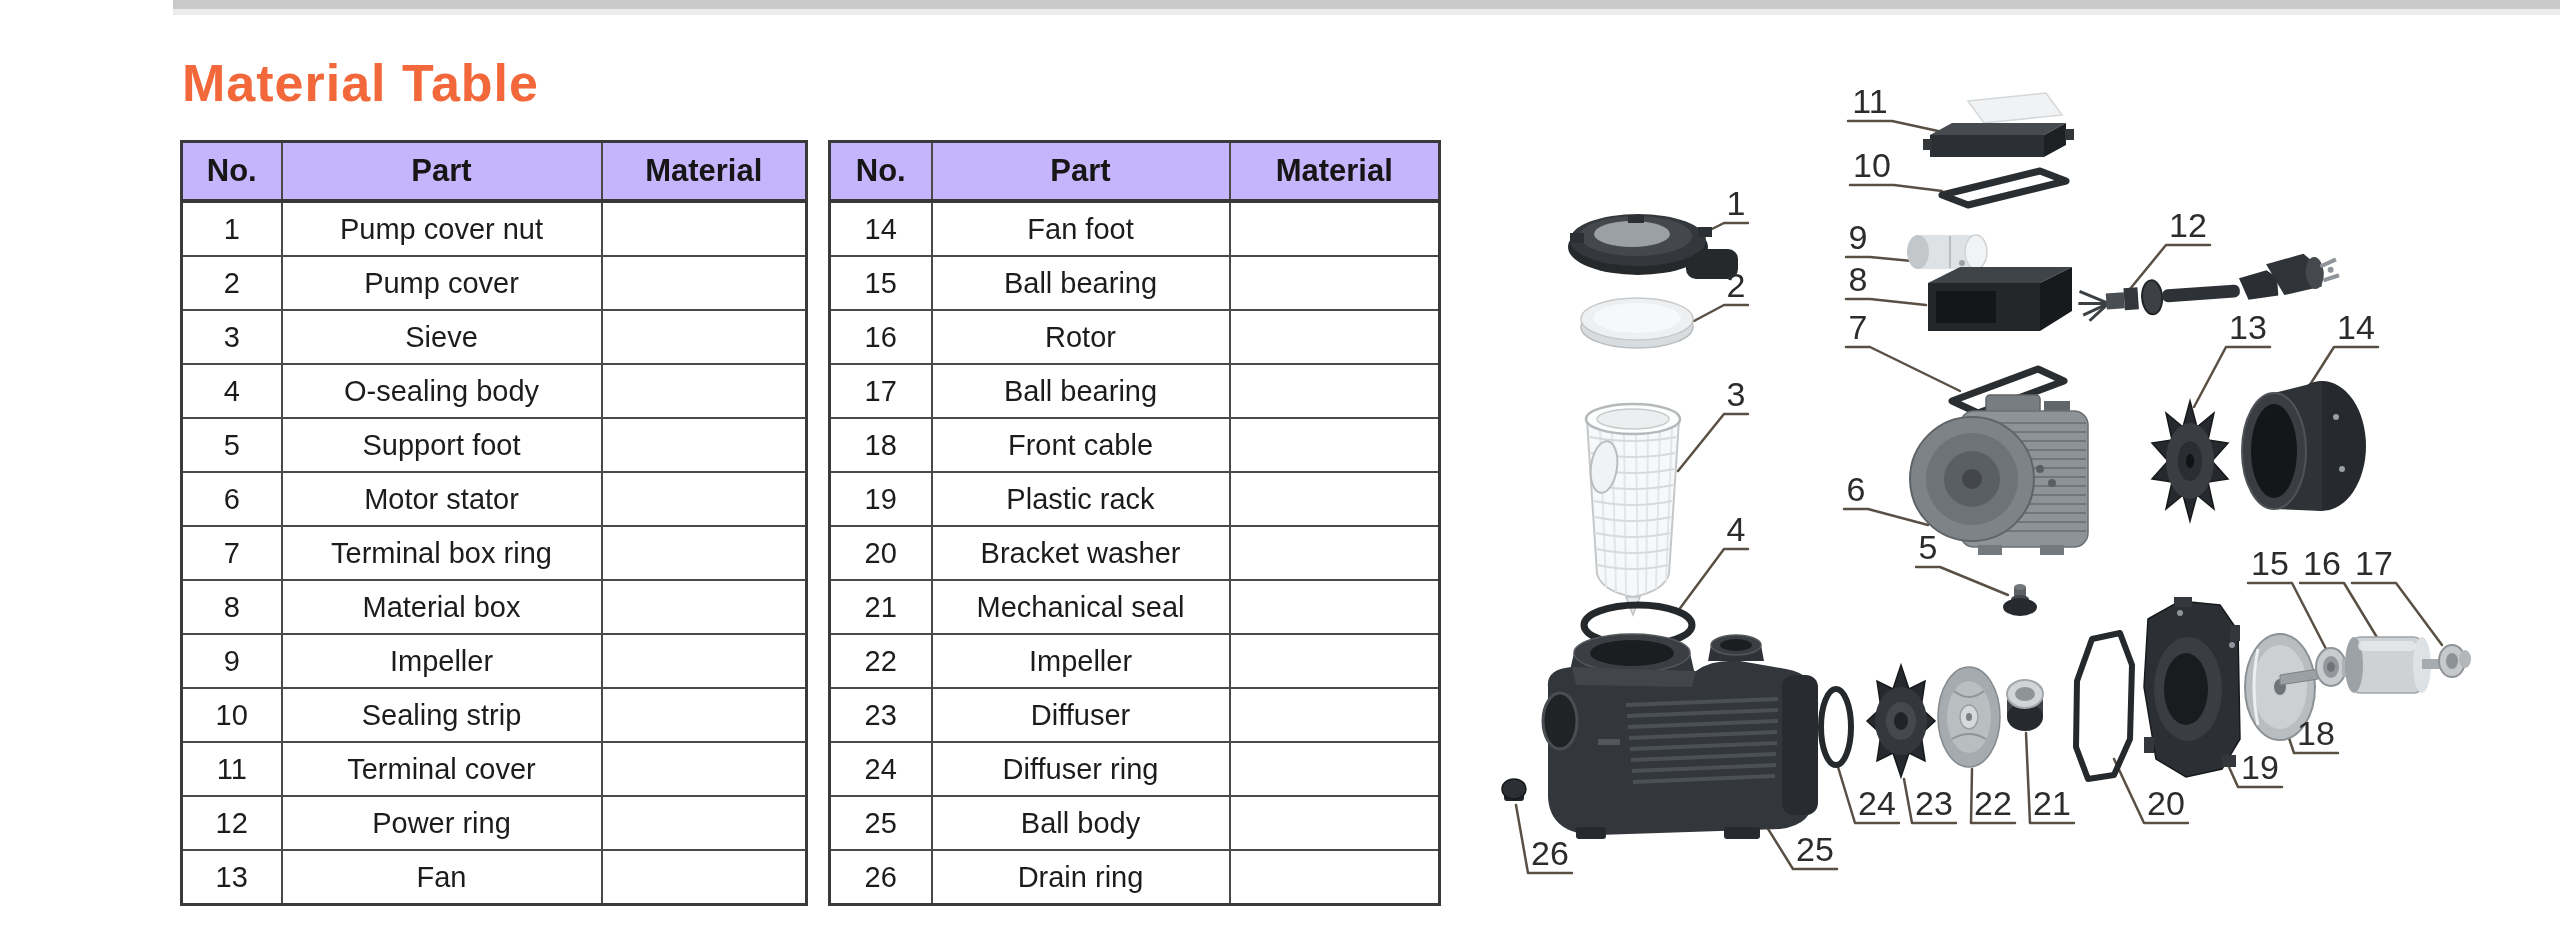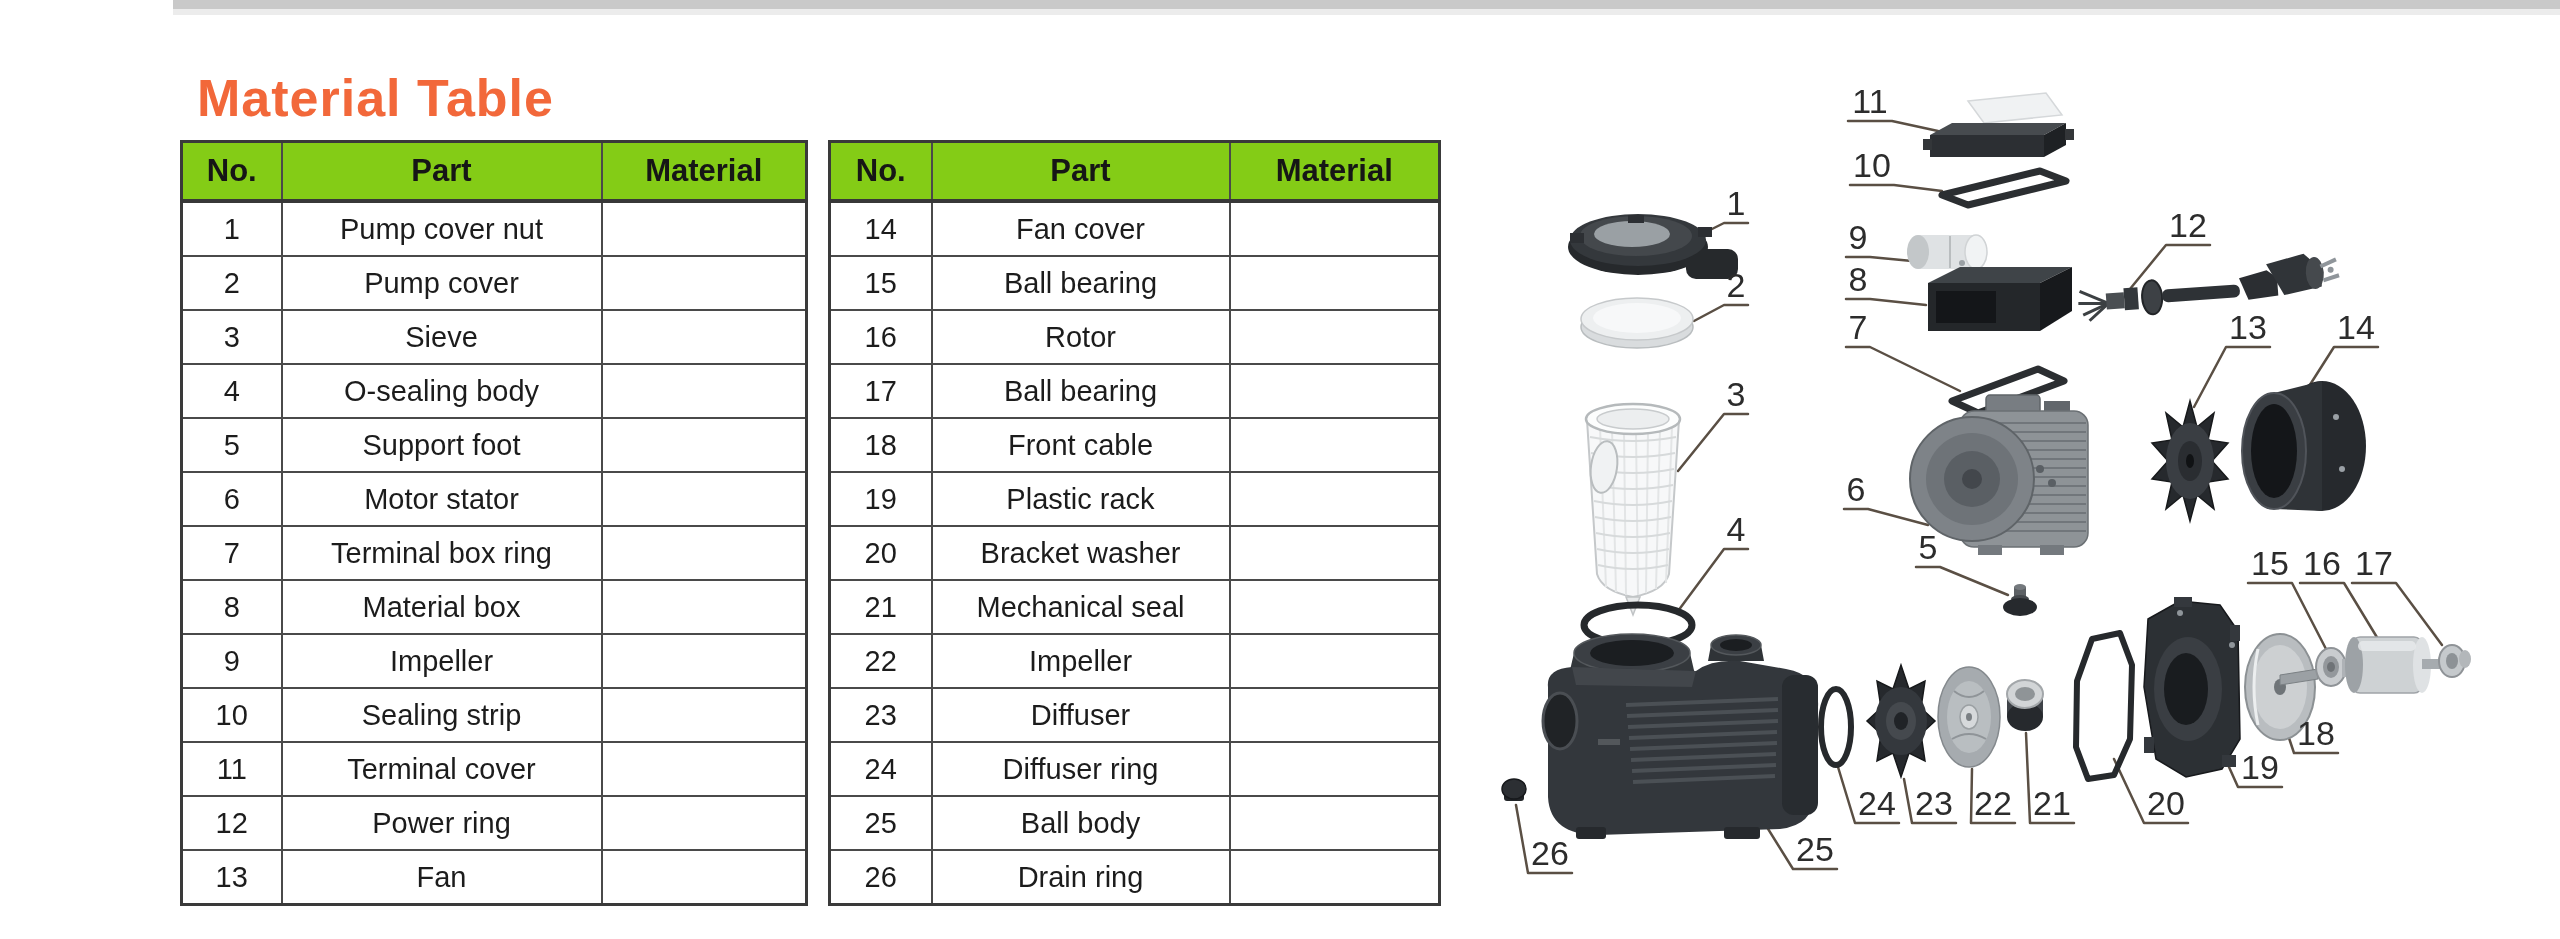--- a/index.html
+++ b/index.html
@@ -1,26 +1,26 @@
 <!DOCTYPE html>
 <html><head>
 <meta charset="utf-8">
 <style>
   html,body{margin:0;padding:0;background:#ffffff;}
   .screen{
     position:relative;width:2560px;height:939px;background:#ffffff;overflow:hidden;
     font-family:"Liberation Sans", sans-serif;color:#1c1c1c;
   }
   .top-bar{position:absolute;left:173px;top:0;right:0;height:9px;background:#c9c9c9;border-bottom:6px solid #ececec;}
-  .title{position:absolute;left:181px;top:52px;margin:16px;font-size:52px;font-weight:bold;letter-spacing:1px;color:#F2683A;}
+  .title{position:absolute;left:181px;top:52px;margin:1px;font-size:52px;font-weight:bold;letter-spacing:1px;color:#F2683A;}
   table.mat{position:absolute;top:140px;border-collapse:collapse;table-layout:fixed;background:#fff;border:3px solid #3a3a3a;}
   table.t1{left:180px;width:625px;}
   table.t2{left:828px;width:610px;}
   table.mat th{
-    background:#84cc16;border:2px solid #4a4a4a;border-bottom:4px solid #383838;
+    background:#c4b5fd;border:2px solid #4a4a4a;border-bottom:4px solid #383838;
     height:54px;font-size:31px;font-weight:bold;text-align:center;color:#161616;
   }
   table.mat td{
     border:2px solid #4a4a4a;height:50px;font-size:29px;font-weight:normal;
     text-align:center;vertical-align:middle;color:#1c1c1c;background:#ffffff;
     white-space:nowrap;overflow:hidden;
   }
   .t1 col.c-no{width:100px;} .t1 col.c-part{width:320px;} .t1 col.c-mat{width:205px;}
   .t2 col.c-no{width:102px;} .t2 col.c-part{width:298px;} .t2 col.c-mat{width:210px;}
   svg.diagram{position:absolute;left:1480px;top:39px;width:1080px;height:900px;}
@@ -125,21 +125,21 @@
     <thead>
       <tr>
         <th>No.</th>
         <th>Part</th>
         <th>Material</th>
       </tr>
     </thead>
     <tbody>
         <tr>
           <td>14</td>
-          <td>Fan cover</td>
+          <td>Fan foot</td>
           <td></td>
         </tr>
         <tr>
           <td>15</td>
           <td>Ball bearing</td>
           <td></td>
         </tr>
         <tr>
           <td>16</td>
           <td>Rotor</td>

